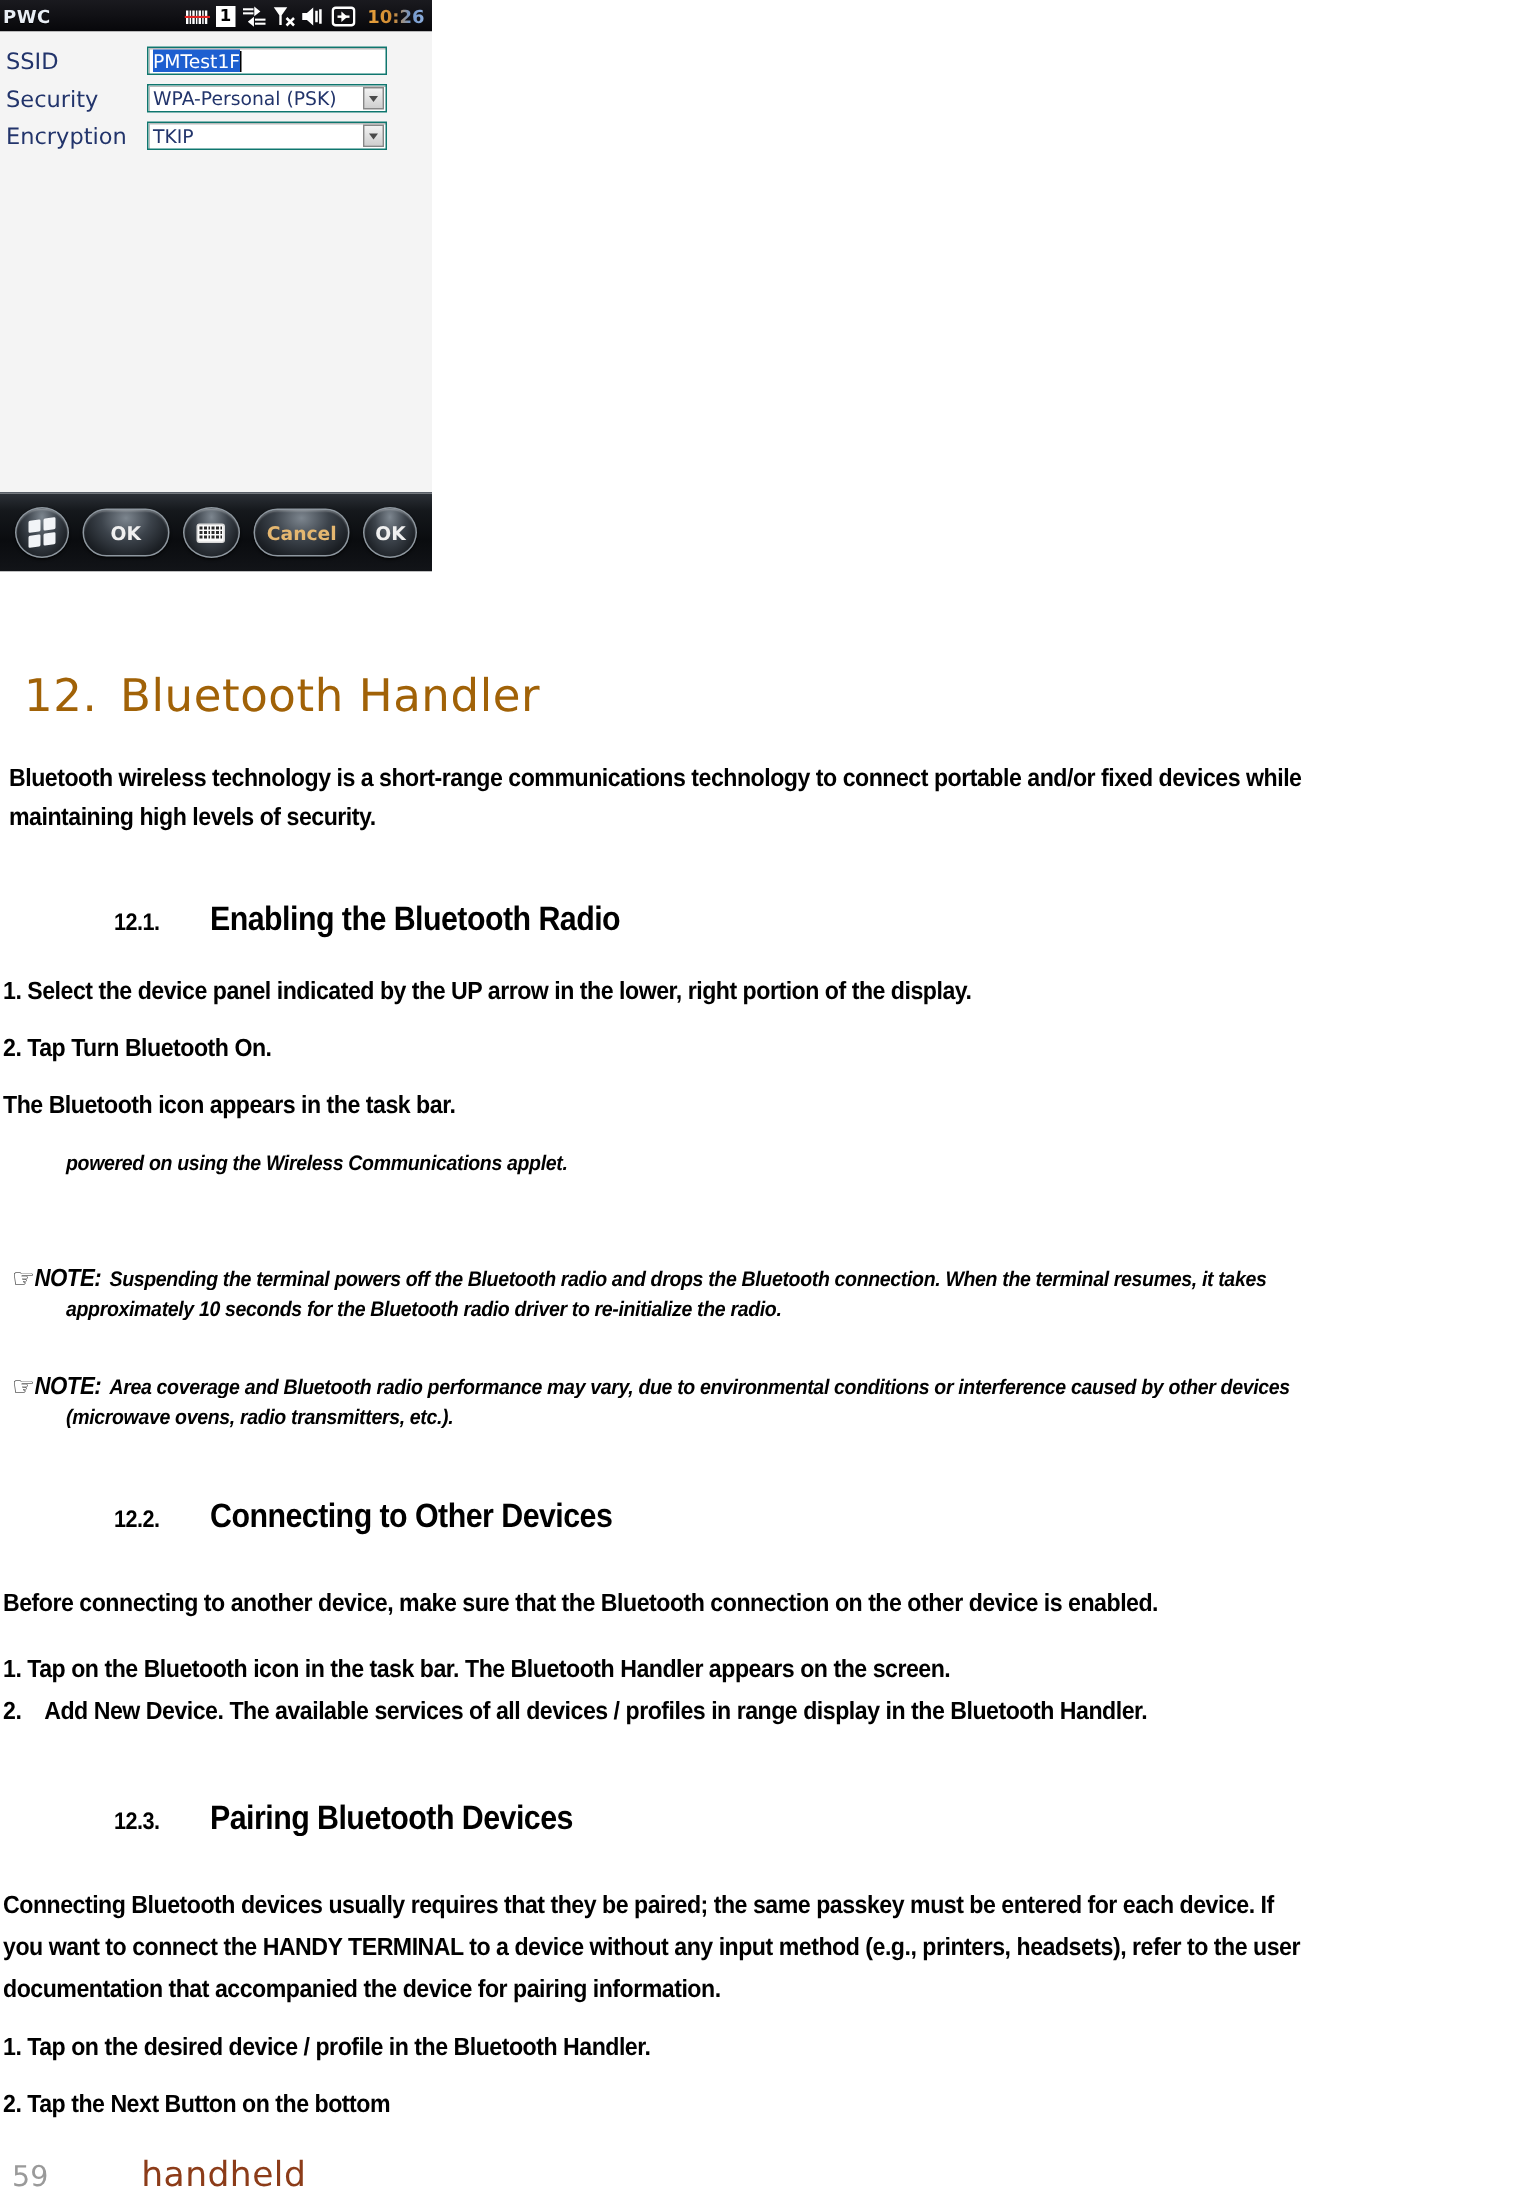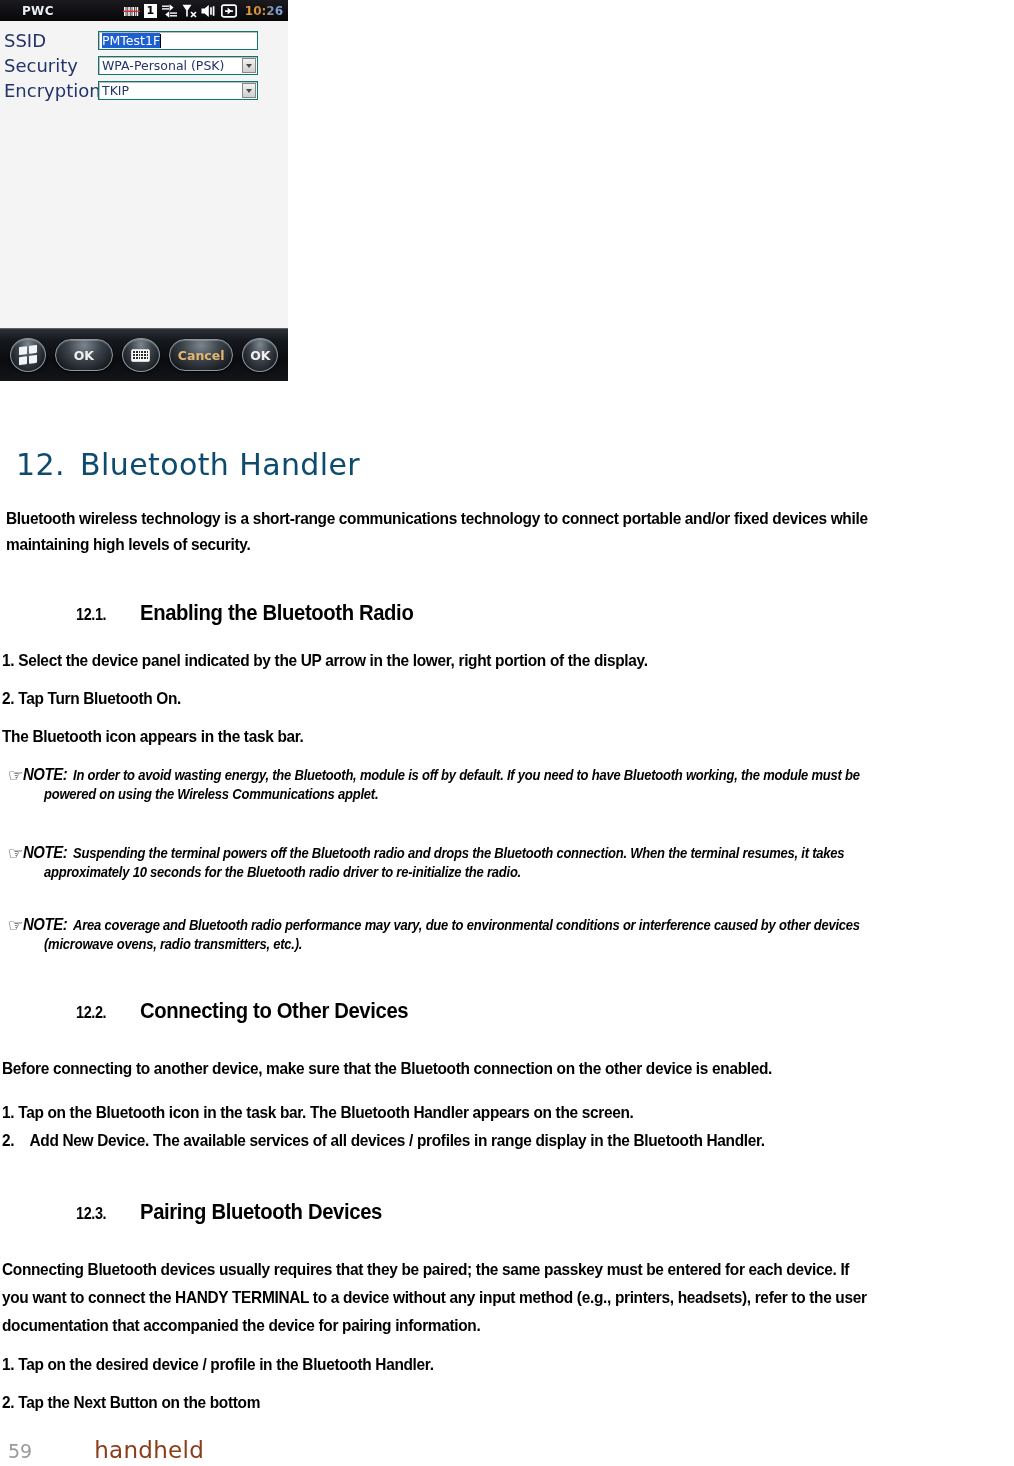--- a/index.html
+++ b/index.html
@@ -27,21 +27,21 @@
     background: #f4f4f4;
     overflow: hidden;
   }
   .device-titlebar {
     position: relative;
     height: 21px;
     background: #0c0c0e;
     background: linear-gradient(180deg,#1a1a1f 0%, #07070a 100%);
     display: flex;
     align-items: center;
-    padding: 0 3px 0 22px;
+    padding: 0 3px 0 2px;
     box-sizing: border-box;
   }
   .tb-title {
     color: #e9eef5;
     font-size: 12px;
     font-weight: bold;
     letter-spacing: .3px;
     font-family: "DejaVu Sans", sans-serif;
     text-shadow: 0 1px 0 #000;
   }
@@ -82,21 +82,21 @@
   }
   .form-row {
     display: flex;
     align-items: center;
     height: 25px;
     margin-bottom: 0px;
     padding-left: 4px;
   }
   .form-label {
     width: 94px;
-    font-size: 18px;
+    font-size: 15px;
     color: #22346b;
     font-family: "DejaVu Sans", sans-serif;
     font-weight: normal;
   }
   .fld {
     position: relative;
     width: 160px;
     height: 19px;
     background: #ffffff;
     border: 1px solid #0f766e;
@@ -203,21 +203,21 @@
     top: 0;
     width: 1014px;
   }
   .chapter-heading {
     position: absolute;
     left: 16px;
     top: 447px;
     font-family: "DejaVu Sans", sans-serif;
     font-size: 30px;
     font-weight: normal;
-    color: #0c4a6e;
+    color: #a16207;
     letter-spacing: .4px;
     white-space: nowrap;
   }
   .chapter-heading .num {
     display: inline-block;
     min-width: 64px;
   }
 
   .body-text {
     position: absolute;
@@ -458,23 +458,20 @@
 
   <div class="sec-heading" style="left:76px; top:600px;">
     <span class="sec-num">12.1.</span><span class="sec-title">Enabling the Bluetooth Radio</span>
   </div>
 
   <div class="body-text" style="left:2px; top:648px;">1. Select the device panel indicated by the UP arrow in the lower, right portion of the display.</div>
   <div class="body-text" style="left:2px; top:686px;">2. Tap Turn Bluetooth On.</div>
   <div class="body-text" style="left:2px; top:724px;">The Bluetooth icon appears in the task bar.</div>
 
   <div class="note-block" style="top:765px;">
-    <span class="note-line1">
-      <span class="note-hand">☞</span><span class="note-word">NOTE:</span><span class="note-text">In order to avoid wasting energy, the Bluetooth, module is off by default. If you need to have Bluetooth working, the module must be</span>
-    </span>
     <span class="note-cont">powered on using the Wireless Communications applet.</span>
   </div>
 
   <div class="note-block" style="top:843px;">
     <span class="note-line1">
       <span class="note-hand">☞</span><span class="note-word">NOTE:</span><span class="note-text">Suspending the terminal powers off the Bluetooth radio and drops the Bluetooth connection. When the terminal resumes, it takes</span>
     </span>
     <span class="note-cont">approximately 10 seconds for the Bluetooth radio driver to re-initialize the radio.</span>
   </div>
 

